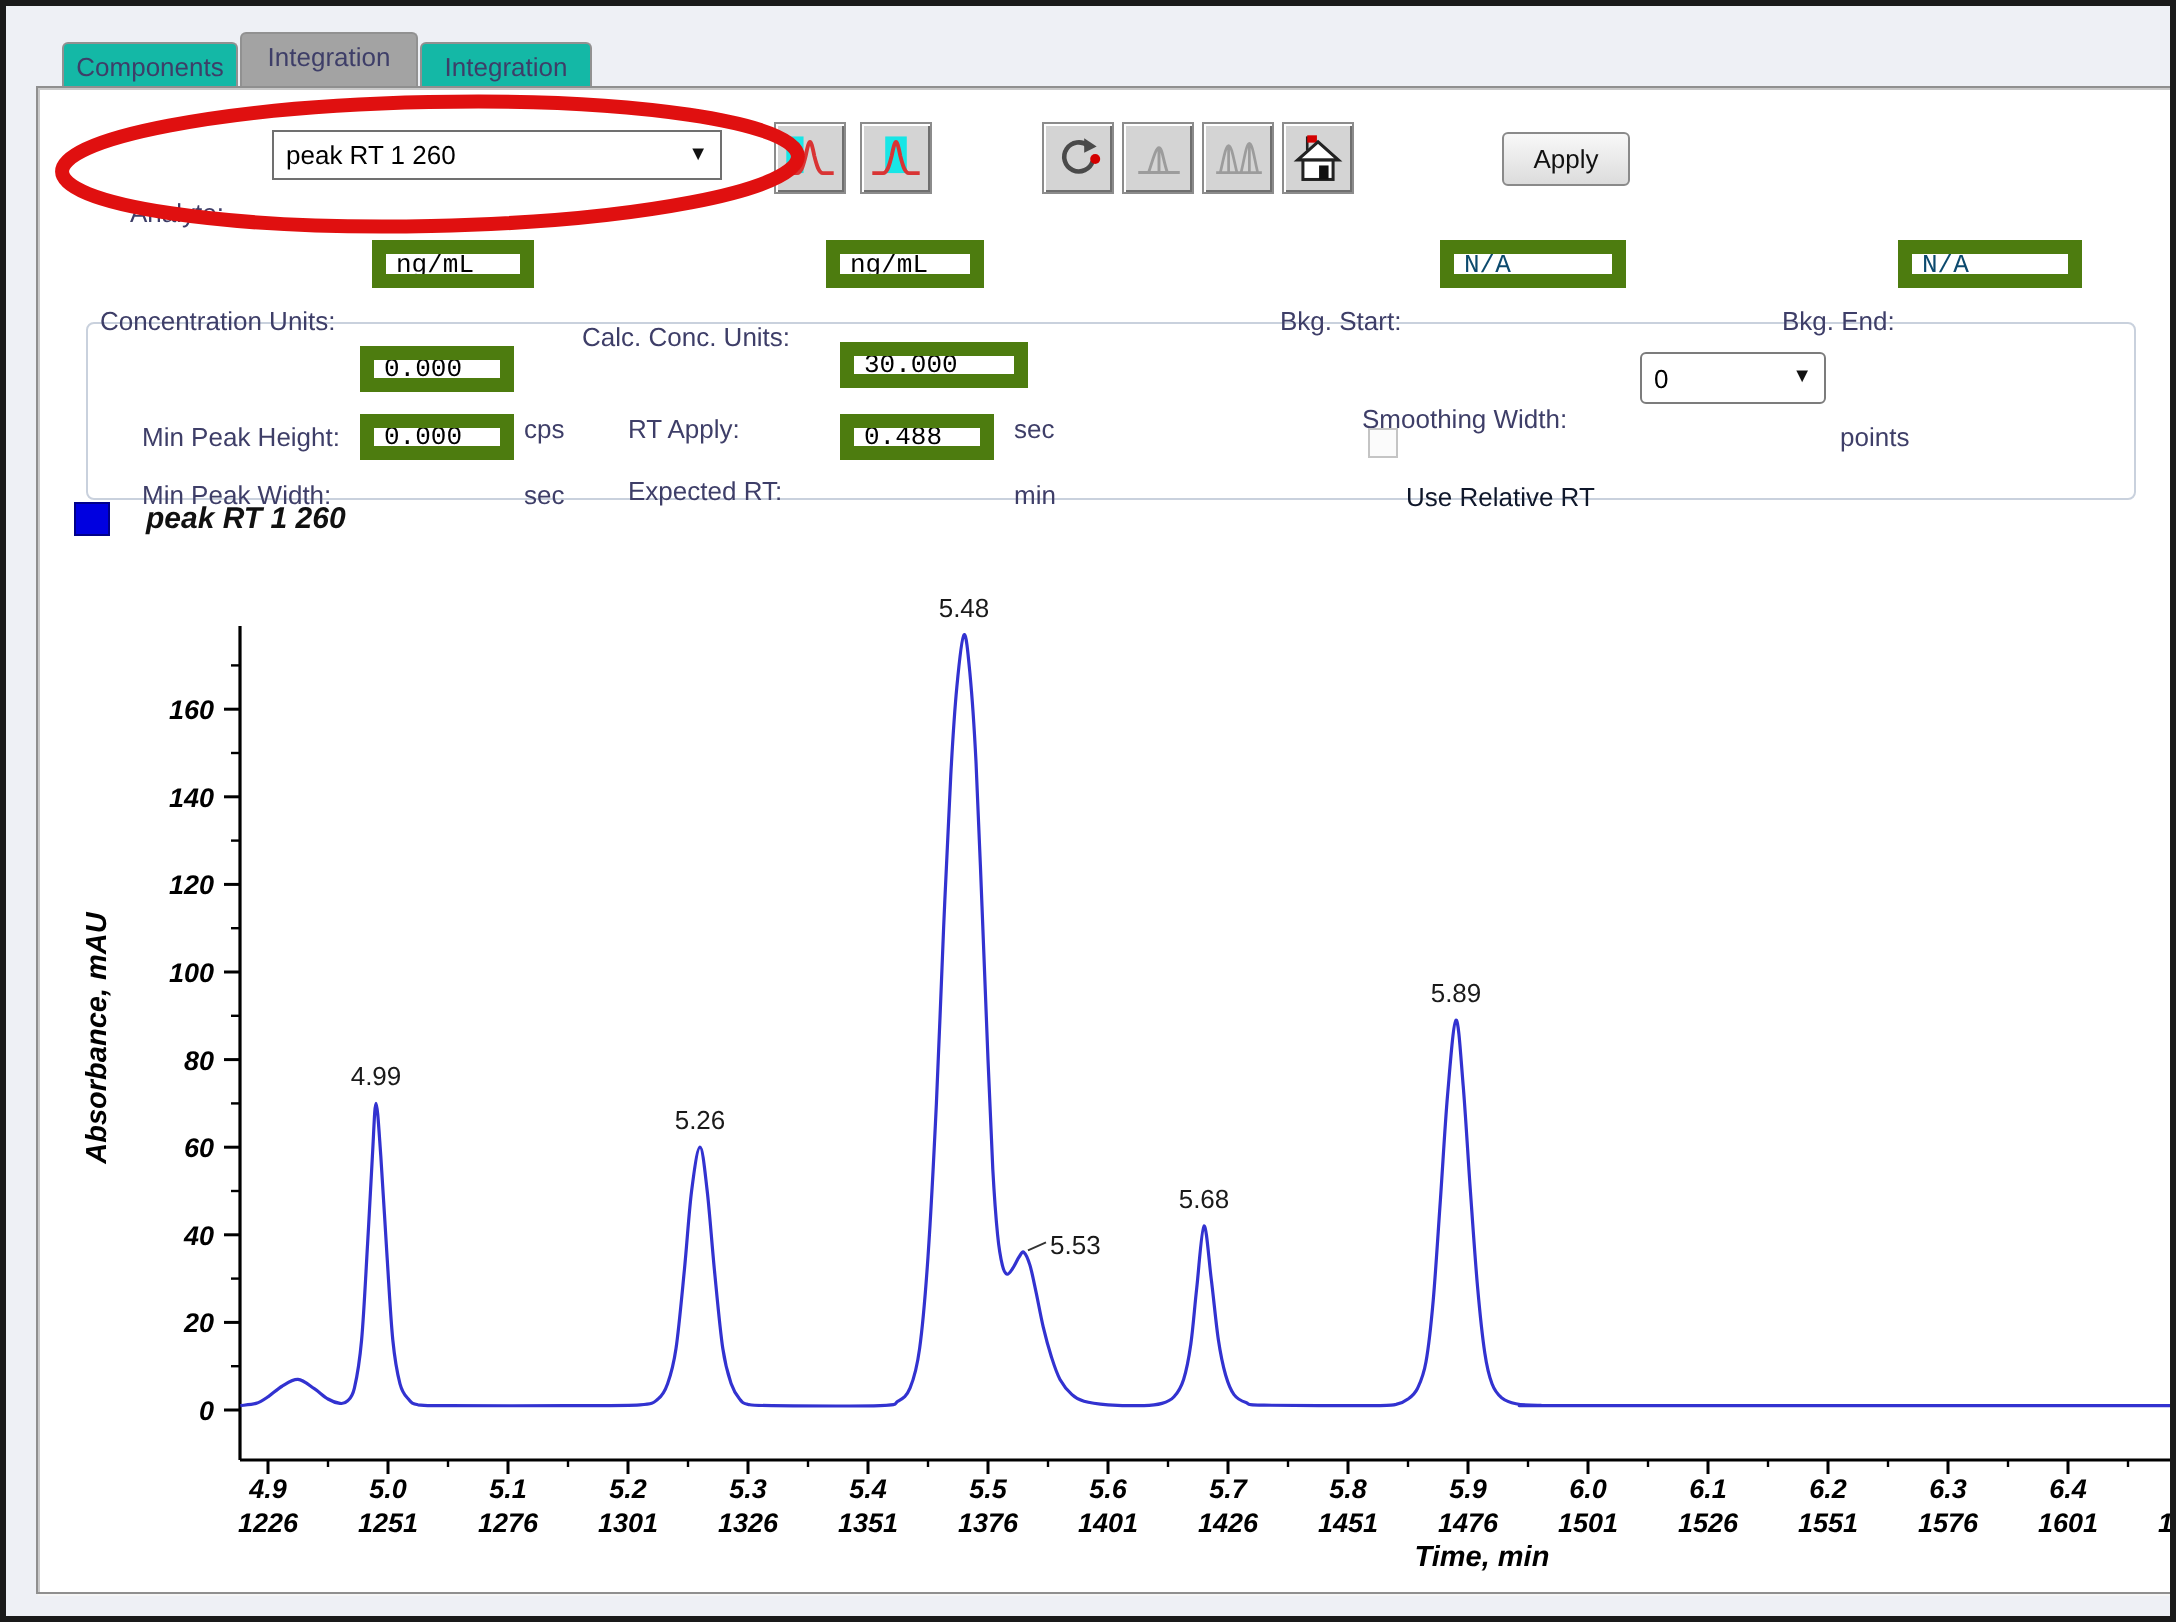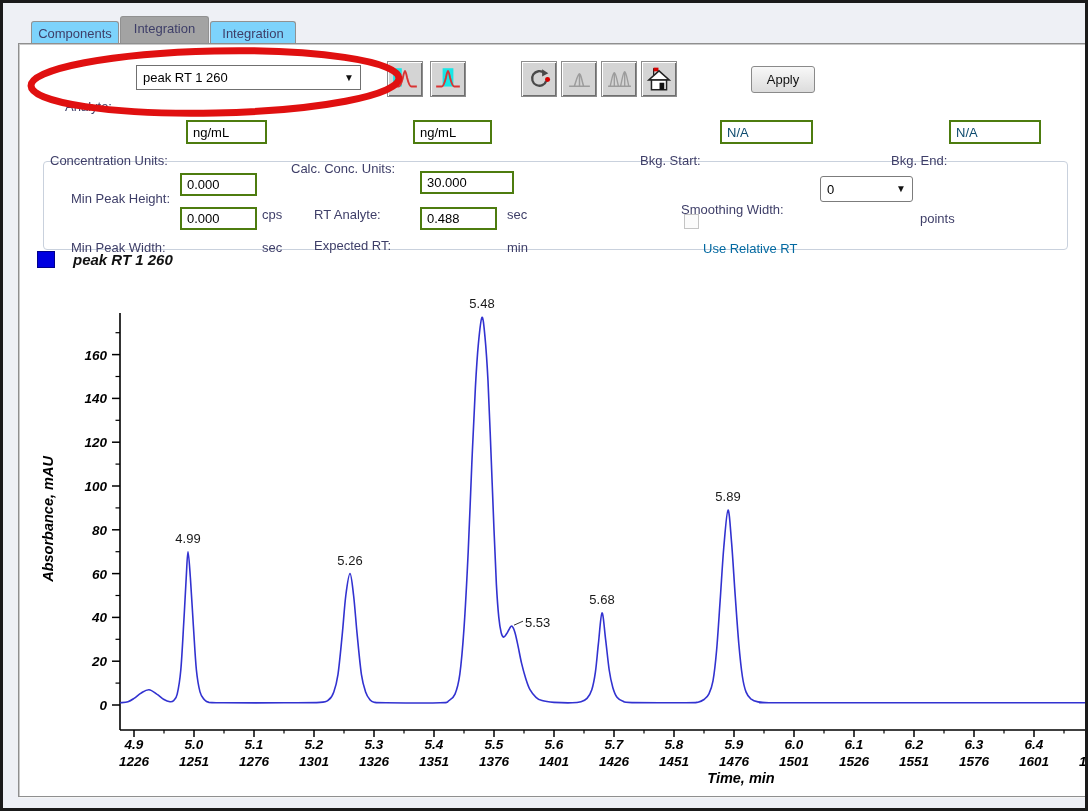--- a/index.html
+++ b/index.html
@@ -2,42 +2,42 @@
 <html><head>
 <meta charset="utf-8">
 <style>
   html,body{margin:0;padding:0;background:#fff;}
   #frame{position:relative;width:1082px;height:805px;border:3px solid #1a1a1a;
          background:#eef0f5;overflow:hidden;font-family:"Liberation Sans",sans-serif;}
   #panel{position:absolute;left:15px;top:40px;width:1080px;height:752px;background:#fff;
          border:1px solid #8f8f8f;box-shadow:inset 1px 1px 0 #c9c9c9, 1px 1px 0 #f5f5f5;}
   
   .tab{position:absolute;box-sizing:border-box;border:1px solid #919191;border-bottom:none;
-       border-radius:3px 3px 0 0;background:#7dd3fc;color:#3e3e68;font-size:13px;
+       border-radius:3px 3px 0 0;background:#14b8a6;color:#3e3e68;font-size:13px;
        text-align:center;padding-top:4px;height:22px;z-index:5;}
   .tab.active{background:#a3a3a3;height:27px;z-index:7;}
   
   .lbl{position:absolute;color:#3e3e68;font-size:13px;white-space:nowrap;z-index:4;margin-top:28px;}
-  .inp{position:absolute;box-sizing:border-box;border:2px solid #4d7c0f;background:#fff;
-       font-family:Liberation Sans, sans-serif;font-size:13px;color:#000;padding:2px 5px;z-index:4;}
+  .inp{position:absolute;box-sizing:border-box;border:7px solid #4d7c0f;background:#fff;
+       font-family:Liberation Mono, monospace;font-size:13px;color:#000;padding:2px 5px;z-index:4;}
   .inp.na{color:#0c4a6e;}
   .combo{position:absolute;box-sizing:border-box;border:1px solid #707070;background:#fff;
          font-size:13px;color:#000;display:flex;align-items:center;padding-left:6px;z-index:4;}
   .combo .arrow{position:absolute;right:6px;top:50%;transform:translateY(-56%);font-size:10px;color:#111;}
   .combo.rounded{border-radius:3px;border-color:#7c7c7c;}
   .btn{position:absolute;box-sizing:border-box;border:1px solid #8a8a8a;border-radius:3px;
        background:linear-gradient(#f8f8f8,#dcdcdc);font-family:"Liberation Sans",sans-serif;
        font-size:13px;color:#111;text-align:center;z-index:4;}
   .tbtn{position:absolute;width:36px;height:36px;box-sizing:border-box;background:#d4d4d4;
         border:1px solid #8c8c8c;box-shadow:inset 1px 1px 0 #ffffff, inset -1px -1px 0 #6f6f6f;
         display:flex;align-items:center;justify-content:center;z-index:4;}
   #groupbox{position:absolute;left:40px;top:158px;width:1023px;height:87px;
             border:1px solid #c9d1dd;border-radius:4px;background:#fff;z-index:3;}
   .checkbox{position:absolute;width:13px;height:13px;border:1px solid #c4c4c4;background:#fbfbfb;z-index:4;}
-  .lbl.disabled{color:#0369a1;}
+  .lbl.disabled{color:#0f172a;}
   #legend-swatch{position:absolute;width:16px;height:15px;z-index:4;border:1px solid #00008a;}
   #legend-label{position:absolute;font-size:15px;font-weight:bold;font-style:italic;color:#111;z-index:4;white-space:nowrap;}
   #chart{position:absolute;left:0;top:278px;z-index:4;}
   #annotation{position:absolute;left:18px;top:41px;z-index:9;pointer-events:none;}
   
   .tick-lbl{font-family:"Liberation Sans",sans-serif;font-size:13.5px;font-weight:bold;font-style:italic;fill:#000;}
   .axis-title{font-family:"Liberation Sans",sans-serif;font-size:14.5px;font-weight:bold;font-style:italic;fill:#000;}
   .peak-lbl{font-family:"Liberation Sans",sans-serif;font-size:13px;fill:#1a1a1a;font-weight:normal;}
 </style>
 </head>
@@ -102,29 +102,29 @@
   <input class="inp" style="left: 183px; top: 117px; width: 81px; height: 24px;" value="ng/mL">
   <span class="lbl" style="left:288px;top:130px;">Calc. Conc. Units:</span>
   <input class="inp" style="left: 410px; top: 117px; width: 79px; height: 24px;" value="ng/mL">
   <span class="lbl" style="left:637px;top:122px;">Bkg. Start:</span>
   <input class="inp na" style="left: 717px; top: 117px; width: 93px; height: 24px;" value="N/A">
   <span class="lbl" style="left:888px;top:122px;">Bkg. End:</span>
   <input class="inp na" style="left: 946px; top: 117px; width: 92px; height: 24px;" value="N/A">
 
   <div id="groupbox"></div>
 
-  <span class="lbl" style="left:68px;top:160px;">Min Peak Height:</span>
+  <span class="lbl" style="left:68px;top:180px;">Min Peak Height:</span>
   <input class="inp" style="left: 177px; top: 170px; width: 77px; height: 23px;" value="0.000">
   <span class="lbl" style="left:259px;top:176px;">cps</span>
 
   <span class="lbl" style="left:68px;top:209px;">Min Peak Width:</span>
   <input class="inp" style="left: 177px; top: 204px; width: 77px; height: 23px;" value="0.000">
   <span class="lbl" style="left:259px;top:209px;">sec</span>
 
-  <span class="lbl" style="left:311px;top:176px;">RT Analyte:</span>
+  <span class="lbl" style="left:311px;top:176px;">RT Apply:</span>
   <input class="inp" style="left: 417px; top: 168px; width: 94px; height: 23px;" value="30.000">
   <span class="lbl" style="left:504px;top:176px;">sec</span>
 
   <span class="lbl" style="left:311px;top:207px;">Expected RT:</span>
   <input class="inp" style="left: 417px; top: 204px; width: 77px; height: 23px;" value="0.488">
   <span class="lbl" style="left:504px;top:209px;">min</span>
 
   <span class="lbl" style="left:678px;top:171px;">Smoothing Width:</span>
   <div class="combo rounded" style="left:817px;top:173px;width:93px;height:26px;">
     <span>0</span>

